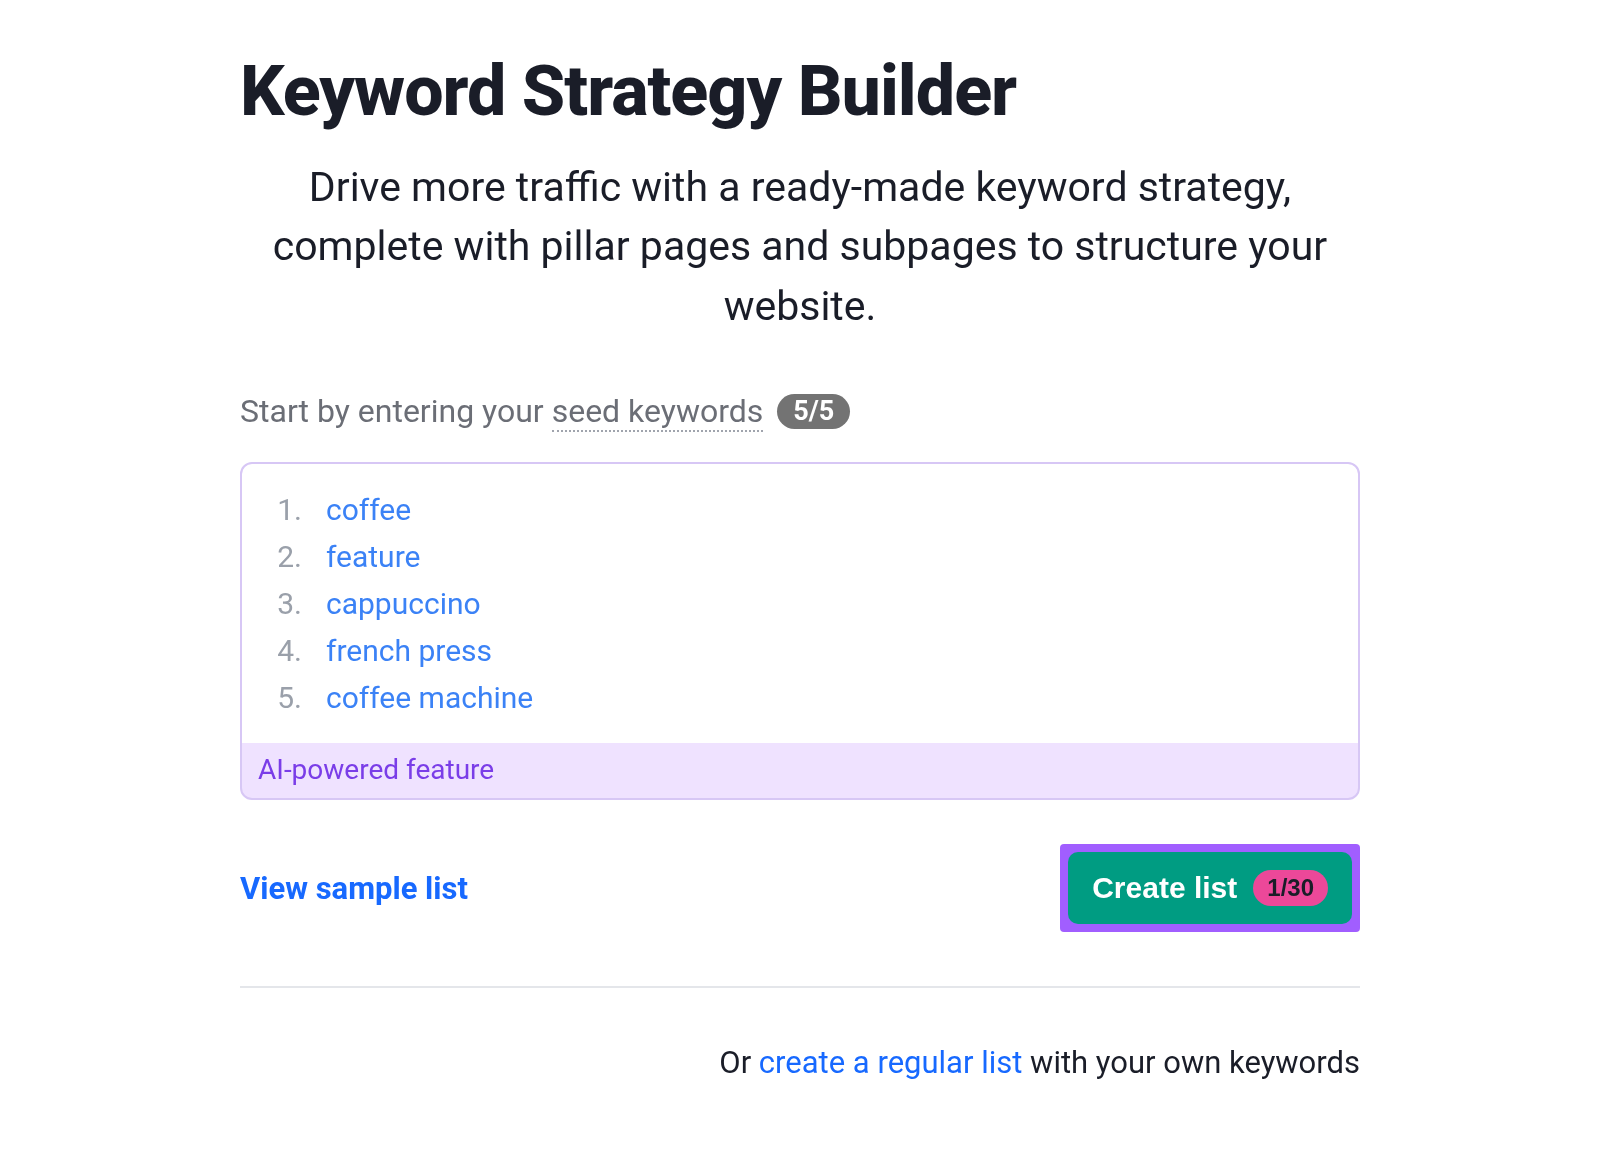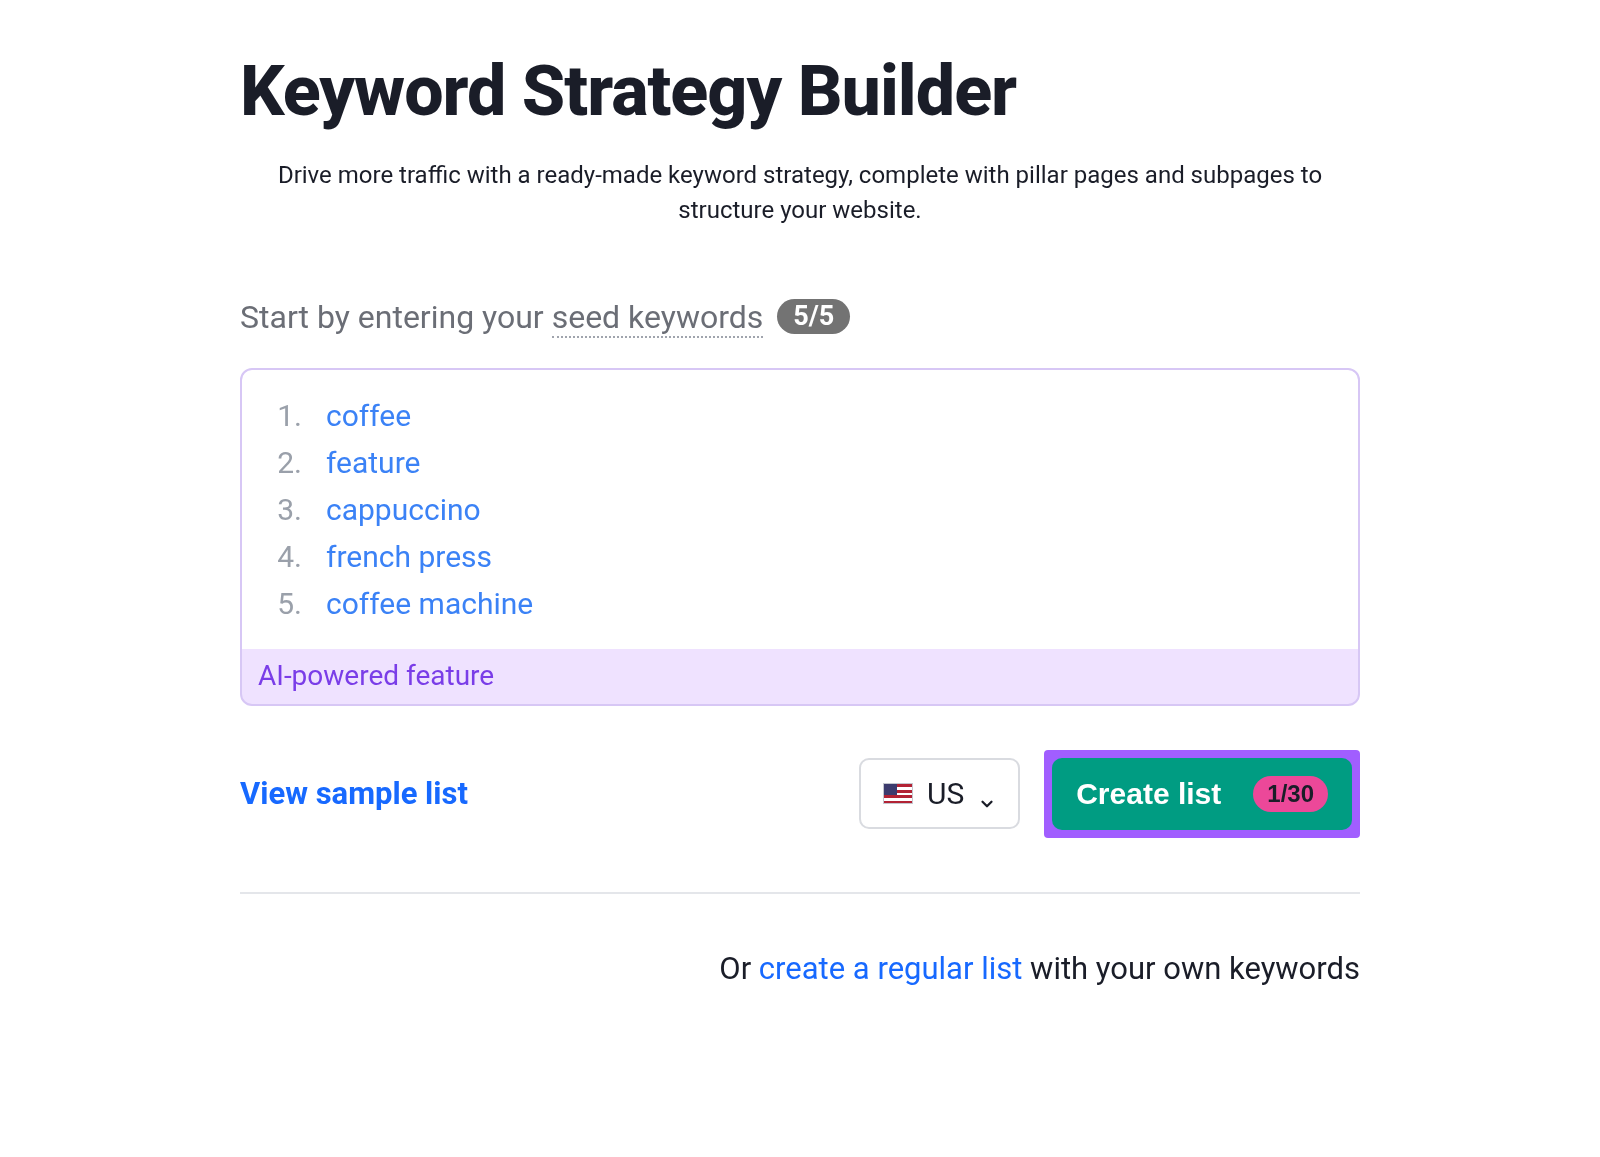--- a/index.html
+++ b/index.html
@@ -16,28 +16,28 @@
     }
     .page-title {
       font-size: 70px;
       font-weight: 800;
       color: #1a1d28;
       text-align: left;
       letter-spacing: -1px;
       margin-top: 10px;
     }
     .page-subtitle {
-      font-size: 24px;
+      font-size: 41px;
       color: #1a1d28;
       text-align: center;
       margin-top: 26px;
       line-height: 1.45;
     }
     .prompt-row {
-      margin-top: 70px;
+      margin-top: 56px;
       display: flex;
       align-items: center;
       gap: 14px;
     }
     .prompt-text {
       font-size: 32px;
       color: #6b6e76;
     }
     .seed-underline {
       border-bottom: 2px dotted #a0a4ad;
@@ -153,21 +153,21 @@
     .create-btn {
       background: #009c82;
       color: #fff;
       font-size: 30px;
       font-weight: 700;
       border: none;
       border-radius: 10px;
       padding: 18px 24px;
       display: flex;
       align-items: center;
-      gap: 32px;
+      gap: 16px;
       cursor: pointer;
     }
     .quota-pill {
       background: #ec4899;
       color: #1a1d28;
       font-weight: 700;
       font-size: 24px;
       border-radius: 999px;
       padding: 4px 14px;
     }
@@ -225,29 +225,20 @@
           <span class="kw-text">coffee machine</span>
         </li>
       </ol>
     </div>
     <div class="ai-footer">AI-powered feature</div>
   </div>
 
   <div class="actions-row">
     <a href="#" class="sample-link">View sample list</a>
     <div class="right-actions">
-      <div class="country-select">
-        <span class="flag"></span>
-        <span>US</span>
-        <span class="chev">
-          <svg viewBox="0 0 24 24" width="18" height="18" fill="none" stroke="#1a1d28" stroke-width="3" stroke-linecap="round" stroke-linejoin="round">
-              <polyline points="6 9 12 15 18 9"></polyline>
-            </svg>
-        </span>
-      </div>
       <div class="create-btn-wrap">
         <button class="create-btn">
           <span>Create list</span>
           <span class="quota-pill">1/30</span>
         </button>
       </div>
     </div>
   </div>
 
   <hr class="divider">

